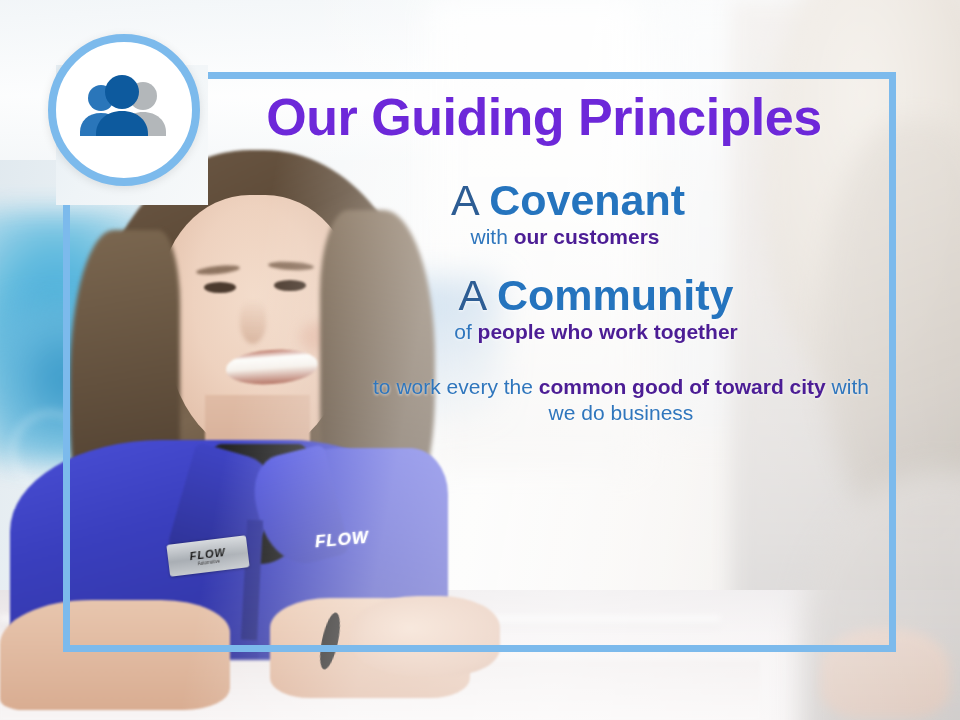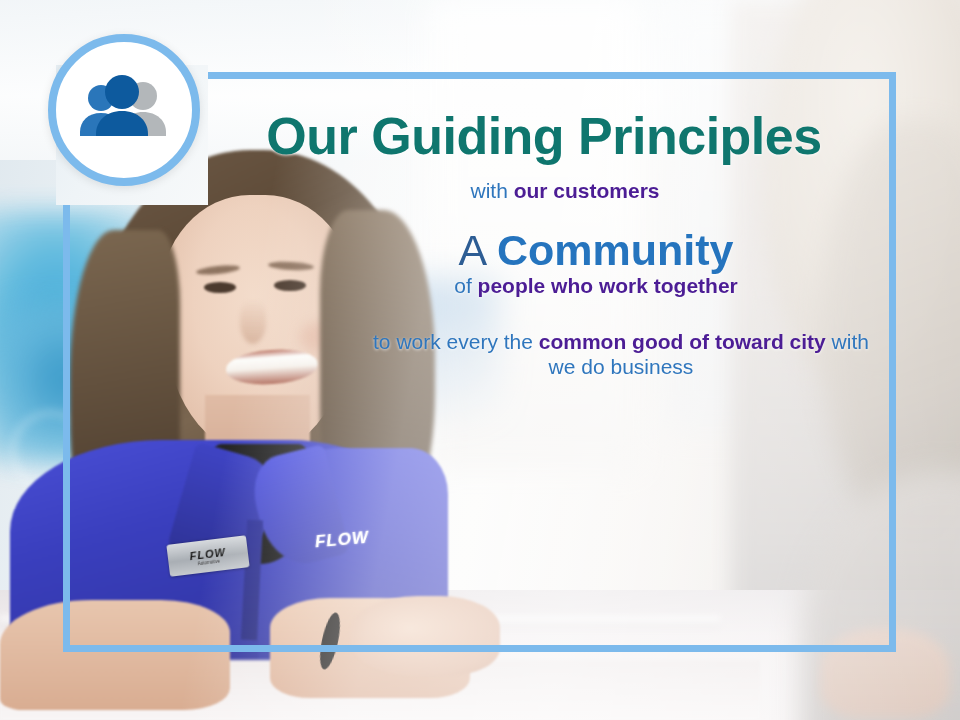--- a/index.html
+++ b/index.html
@@ -236,23 +236,23 @@
   .badge{
     position:absolute;left:48px;top:34px;width:152px;height:152px;border-radius:50%;
     background:#ffffff;border:8px solid #7cbaec;box-sizing:border-box;
     display:flex;align-items:center;justify-content:center;
     box-shadow:0 2px 10px rgba(0,0,0,.10);
   }
   .badge svg{display:block;}
 
   
   .title{
-    position:absolute;left:214px;top:110px;width:660px;
+    position:absolute;left:214px;top:91px;width:660px;
     text-align:center;
-    font-size:52px;font-weight:bold;color:#0f766e;
+    font-size:52px;font-weight:bold;color:#6d28d9;
     letter-spacing:-.5px;line-height:1;
     text-shadow:0 1px 3px rgba(255,255,255,.8);
   }
   .principles{position:absolute;left:300px;top:178px;width:580px;}
   .p-block{margin-bottom:0;}
   .p-head{
     font-size:43px;line-height:1.06;color:#2574be;font-weight:bold;
     text-shadow:0 1px 3px rgba(255,255,255,.75);
   }
   .p-head .lead{font-weight:normal;color:#2d5d94;}
@@ -341,20 +341,21 @@
       <circle cx="48" cy="18" r="17" fill="#0d5a9e"></circle>
       <path d="M48 37c-16 0-26 10-26 23v2h52v-2c0-13-10-23-26-23z" fill="#0d5a9e"></path>
     </svg>
   </div>
 
   <div class="title">Our Guiding Principles</div>
 
   <div class="principles">
 
     <div class="p-block b1">
+      <div class="p-head"><span class="lead">A </span><span>Covenant</span></div>
       <div class="p-sub"><span>with </span><b>our customers</b><span></span></div>
     </div>
 
     <div class="p-block b2">
       <div class="p-head"><span class="lead">A </span><span>Community</span></div>
       <div class="p-sub"><span>of </span><b>people who work together</b><span></span><br></div>
     </div>
 
     <div class="p-block b3">
       <div class="p-sub"><span>to work every the </span><b>common good of toward city</b><span> with</span><br><span>we do business</span></div>

